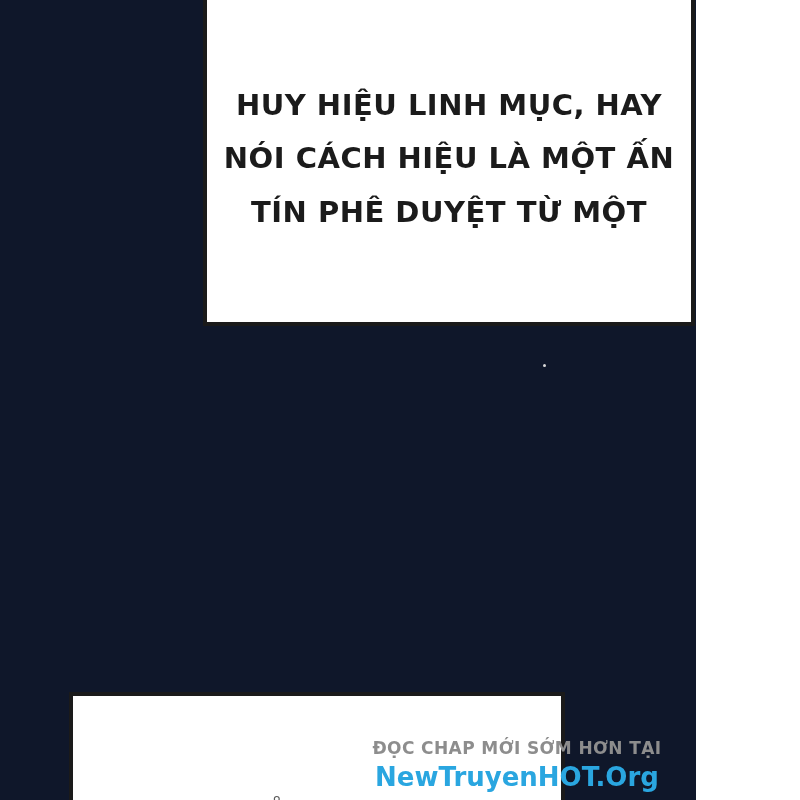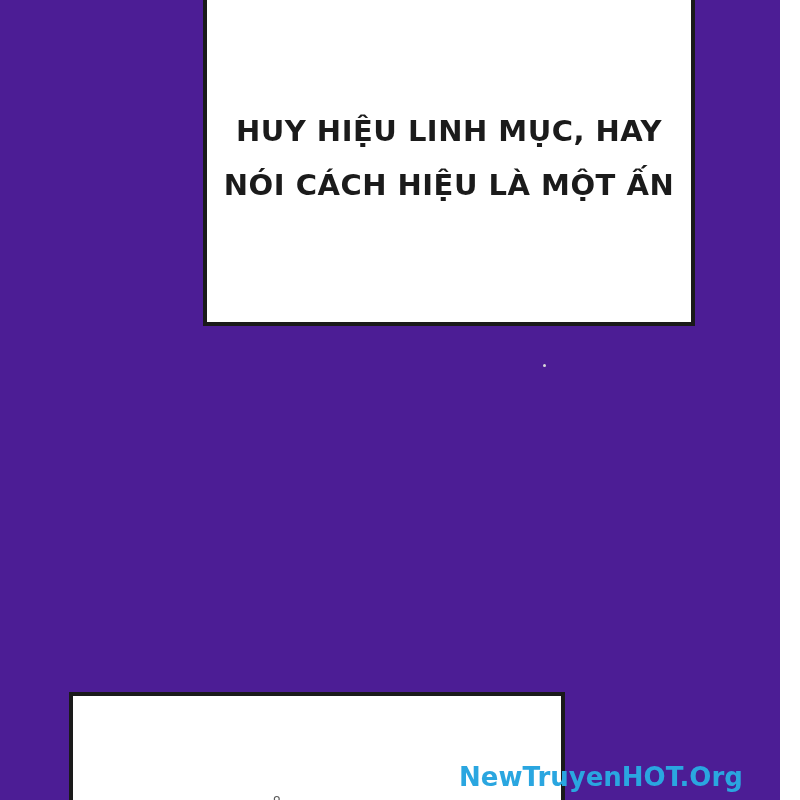--- a/index.html
+++ b/index.html
@@ -12,23 +12,23 @@
     height: 800px;
     overflow: hidden;
     font-family: "DejaVu Sans", sans-serif;
     position: relative;
   }
 
   #page {
     position: absolute;
     left: 0;
     top: 0;
-    width: 780px;
+    width: 696px;
     height: 800px;
-    background: #4c1d95;
+    background: #0f172a;
   }
 
   
   .panel-top {
     position: absolute;
     left: 203px;
     top: -8px;
     width: 492px;
     height: 334px;
     border: 4px solid #1a1a1a;
@@ -125,28 +125,30 @@
 </style>
 </head>
 <body>
 
 <div id="page">
 
   <div class="panel-top">
     <div class="panel-top-text">
       <div class="line">HUY HIỆU LINH MỤC, HAY</div>
       <div class="line">NÓI CÁCH HIỆU LÀ MỘT ẤN</div>
+      <div class="line">TÍN PHÊ DUYỆT TỪ MỘT</div>
     </div>
   </div>
 
   <div class="dot-artifact"></div>
 
   <div class="panel-bottom">
     <div class="panel-bottom-mark">º</div>
   </div>
 
   <div class="watermark">
+    <div class="watermark-top">ĐỌC CHAP MỚI SỚM HƠN TẠI</div>
     <div class="watermark-bottom">
       <span class="wm-new">New</span><span class="wm-truyen">Truyen</span><span class="wm-hot">HOT</span><span class="wm-org">.Org</span>
     </div>
   </div>
 
 </div>
 
 </body></html>

